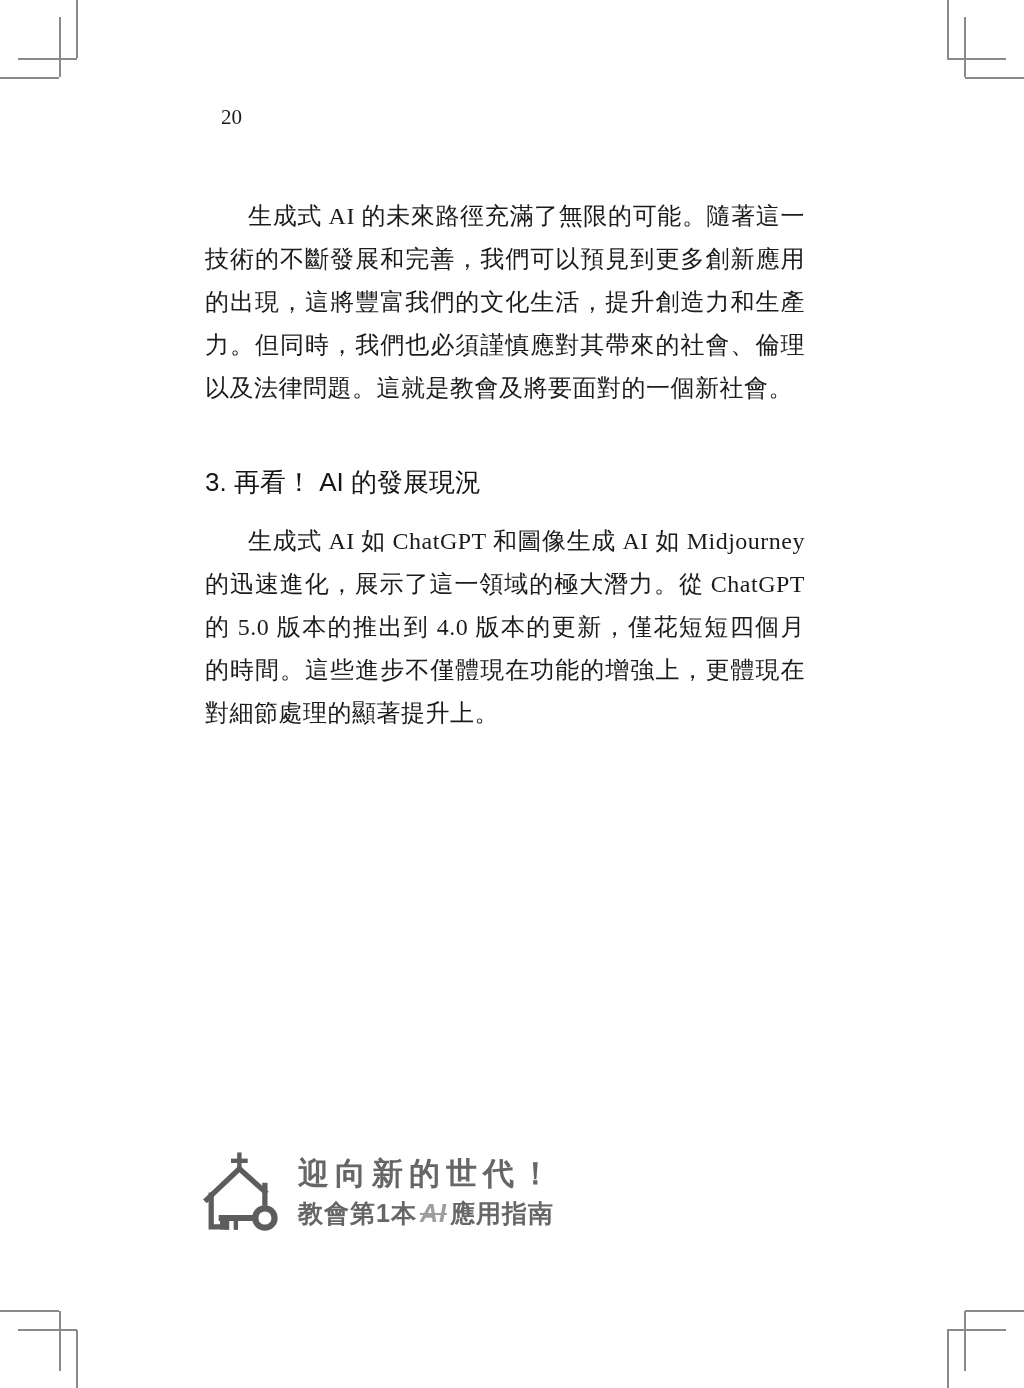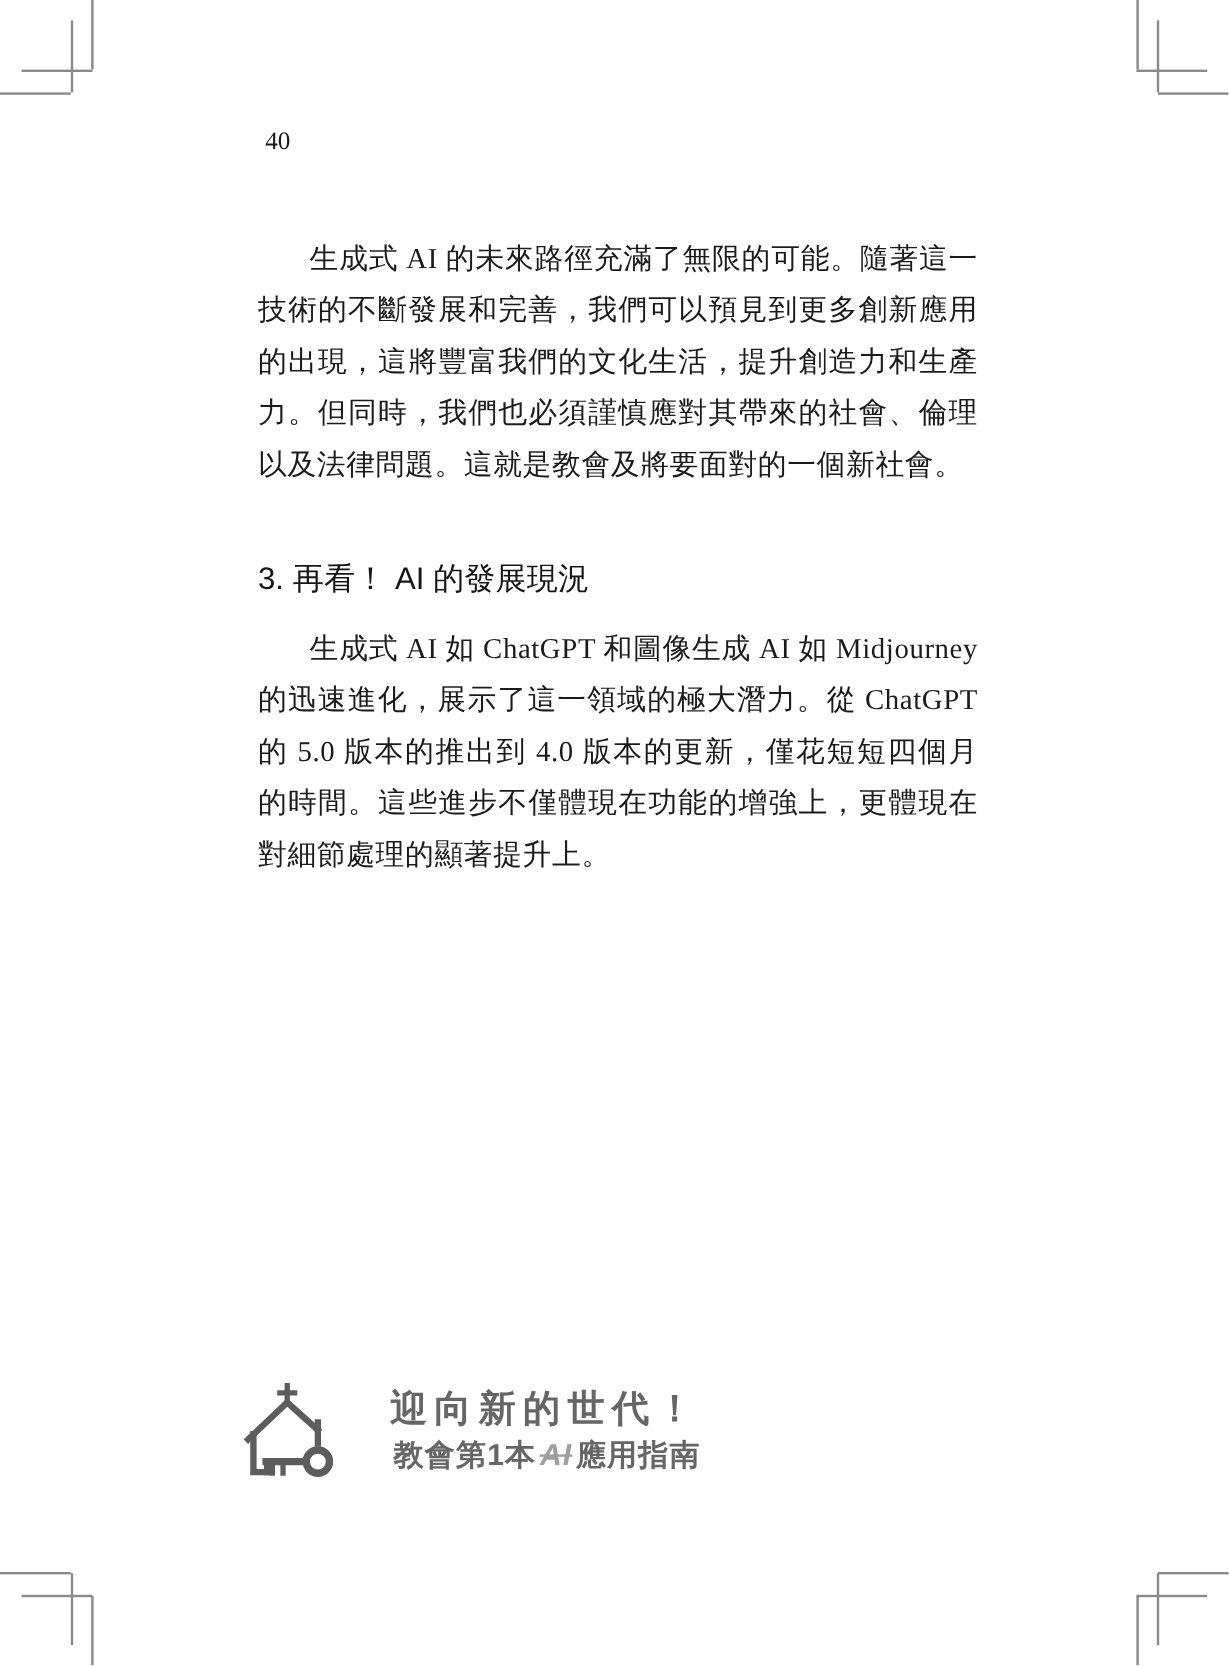--- a/index.html
+++ b/index.html
@@ -21,21 +21,21 @@
     position: absolute;
     left: 221px;
     top: 105px;
     font-size: 21px;
     color: #1a1a1a;
     font-family: "Liberation Serif", "DejaVu Serif", serif;
   }
   
   .content {
     position: absolute;
-    left: 215px;
+    left: 205px;
     top: 195px;
     width: 600px;
     color: #1b1b1b;
   }
   .content p {
     font-size: 24px;
     line-height: 43px;
     text-align: justify;
     text-justify: inter-ideograph;
     text-indent: 43px;
@@ -50,42 +50,40 @@
     margin-bottom: 16px;
     color: #161616;
   }
   
   .footer-logo {
     position: absolute;
     left: 198px;
     top: 1150px;
     display: flex;
     align-items: flex-start;
-    text-align: right;
   }
   .logo-icon { width: 88px; height: 88px; margin-top: 2px; }
   .logo-text { margin-left: 12px; }
   .logo-line1 {
     font-family: "Liberation Serif", "DejaVu Serif", serif;
     font-weight: 700;
     font-size: 31px;
     line-height: 36px;
     letter-spacing: 6px;
     color: #666666;
     margin-top: 6px;
   }
   .logo-line2 {
     font-family: "Liberation Sans", "DejaVu Sans", sans-serif;
     font-weight: 700;
     font-size: 25px;
     line-height: 30px;
     color: #666666;
     margin-top: 6px;
     letter-spacing: 1px;
-    margin-left: 30px;
   }
   .ai-mark {
     color: #9e9e9e;
     text-decoration: line-through;
     padding: 0 3px;
     font-style: italic;
   }
 </style>
 </head>
 <body>
@@ -105,21 +103,21 @@
   <div class="cmv" style="left:76px;  top:1330px;  height:58px;"></div>
   <div class="cmh" style="left:18px;  top:1329px;  width:59px;"></div>
   <div class="cmv" style="left:59px;  top:1311px;  height:60px;"></div>
   <div class="cmh" style="left:0;     top:1310px;  width:59px;"></div>
 
   <div class="cmv" style="left:947px; top:1330px;  height:58px;"></div>
   <div class="cmh" style="left:947px; top:1329px;  width:59px;"></div>
   <div class="cmv" style="left:964px; top:1311px;  height:60px;"></div>
   <div class="cmh" style="left:965px; top:1310px;  width:59px;"></div>
 
-  <div class="page-number">40</div>
+  <div class="page-number">20</div>
 
   <div class="content">
     <p>生成式 AI 的未來路徑充滿了無限的可能。隨著這一技術的不斷發展和完善，我們可以預見到更多創新應用的出現，這將豐富我們的文化生活，提升創造力和生產力。但同時，我們也必須謹慎應對其帶來的社會、倫理以及法律問題。這就是教會及將要面對的一個新社會。</p>
     <h2 class="section-heading">3. 再看！ AI 的發展現況</h2>
     <p>生成式 AI 如 ChatGPT 和圖像生成 AI 如 Midjourney 的迅速進化，展示了這一領域的極大潛力。從 ChatGPT 的 5.0 版本的推出到 4.0 版本的更新，僅花短短四個月的時間。這些進步不僅體現在功能的增強上，更體現在對細節處理的顯著提升上。</p>
   </div>
 
   <div class="footer-logo">
     <svg class="logo-icon" viewBox="0 0 100 100" fill="none" stroke="#5d5d5d" stroke-width="6" stroke-linecap="square">
 

